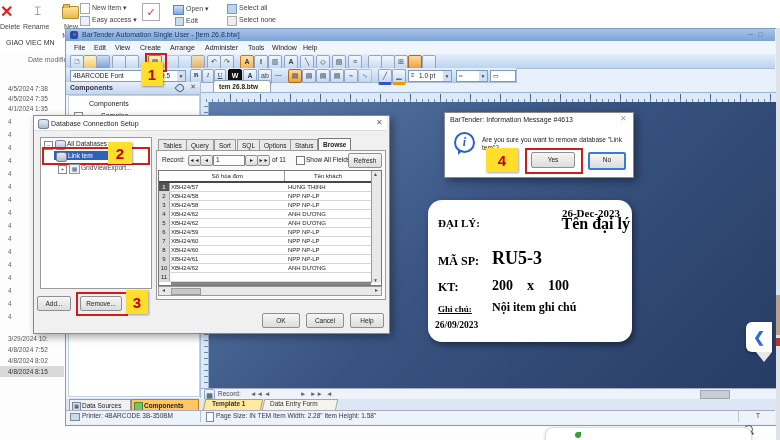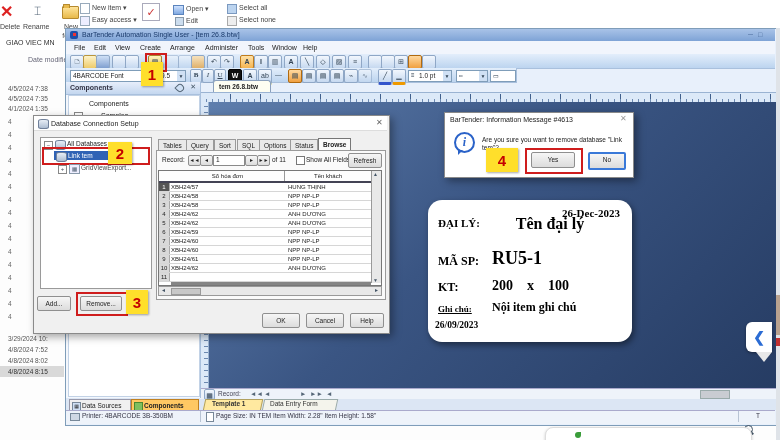--- a/index.html
+++ b/index.html
@@ -232,23 +232,23 @@
   <div class="ab" style="left:68px;top:95px;width:130px;height:300px;background:#fff;border:1px solid #c2d2e6;"></div>
   <div class="folder ab" style="left:73px;top:99px;"></div>
   <span class="ab f7" style="left:89px;top:99px;">Components</span>
   <span class="ab" style="left:74px;top:112px;width:7px;height:7px;border:1px solid #888;font-size:6px;line-height:6px;text-align:center;color:#456;background:#fff;">+</span>
   <div class="folder ab" style="left:85px;top:111px;"></div>
   <span class="ab f7" style="left:101px;top:111px;">Samples</span>
 
   <div class="ab serif" style="left:428px;top:200px;width:204px;height:142px;background:#fff;border-radius:14px;box-shadow:2px 3px 6px rgba(0,0,0,.45);color:#000;">
     <span style="position:absolute;right:12px;top:7px;font-weight:bold;font-size:11px;">26-Dec-2023</span>
     <span style="position:absolute;left:10px;top:17px;font-weight:bold;font-size:11px;">ĐẠI LÝ:</span>
-    <span style="position:absolute;left:42px;top:15px;width:160px;text-align:center;font-weight:bold;font-size:16px;">Tên đại lý</span>
+    <span style="position:absolute;left:42px;top:15px;width:160px;text-align:right;font-weight:bold;font-size:16px;">Tên đại lý</span>
     <span style="position:absolute;left:10px;top:54px;font-weight:bold;font-size:12px;">MÃ SP:</span>
-    <span style="position:absolute;left:64px;top:48px;font-weight:bold;font-size:18px;">RU5-1</span>
+    <span style="position:absolute;left:64px;top:48px;font-weight:bold;font-size:18px;">RU5-3</span>
     <span style="position:absolute;left:10px;top:80px;font-weight:bold;font-size:12px;">KT:</span>
     <span style="position:absolute;left:64px;top:78px;font-weight:bold;font-size:14px;white-space:pre;">200    x    100</span>
     <span style="position:absolute;left:10px;top:104px;font-weight:bold;font-size:9px;text-decoration:underline;">Ghi chú:</span>
     <span style="position:absolute;left:64px;top:100px;font-weight:bold;font-size:12px;">Nội item ghi chú</span>
     <span style="position:absolute;left:7px;top:120px;font-weight:bold;font-size:9.5px;">26/09/2023</span>
   </div>
 
   <div class="ab" style="left:33px;top:115px;width:355px;height:217px;background:#f0f0f0;border:1px solid #8a8a8a;box-shadow:3px 3px 8px rgba(0,0,0,.35);"></div>
   <div class="ab" style="left:34px;top:116px;width:353px;height:14px;background:#fff;border-bottom:1px solid #ddd;"></div>
   <div class="db-ico ab" style="left:38px;top:119px;"></div>

